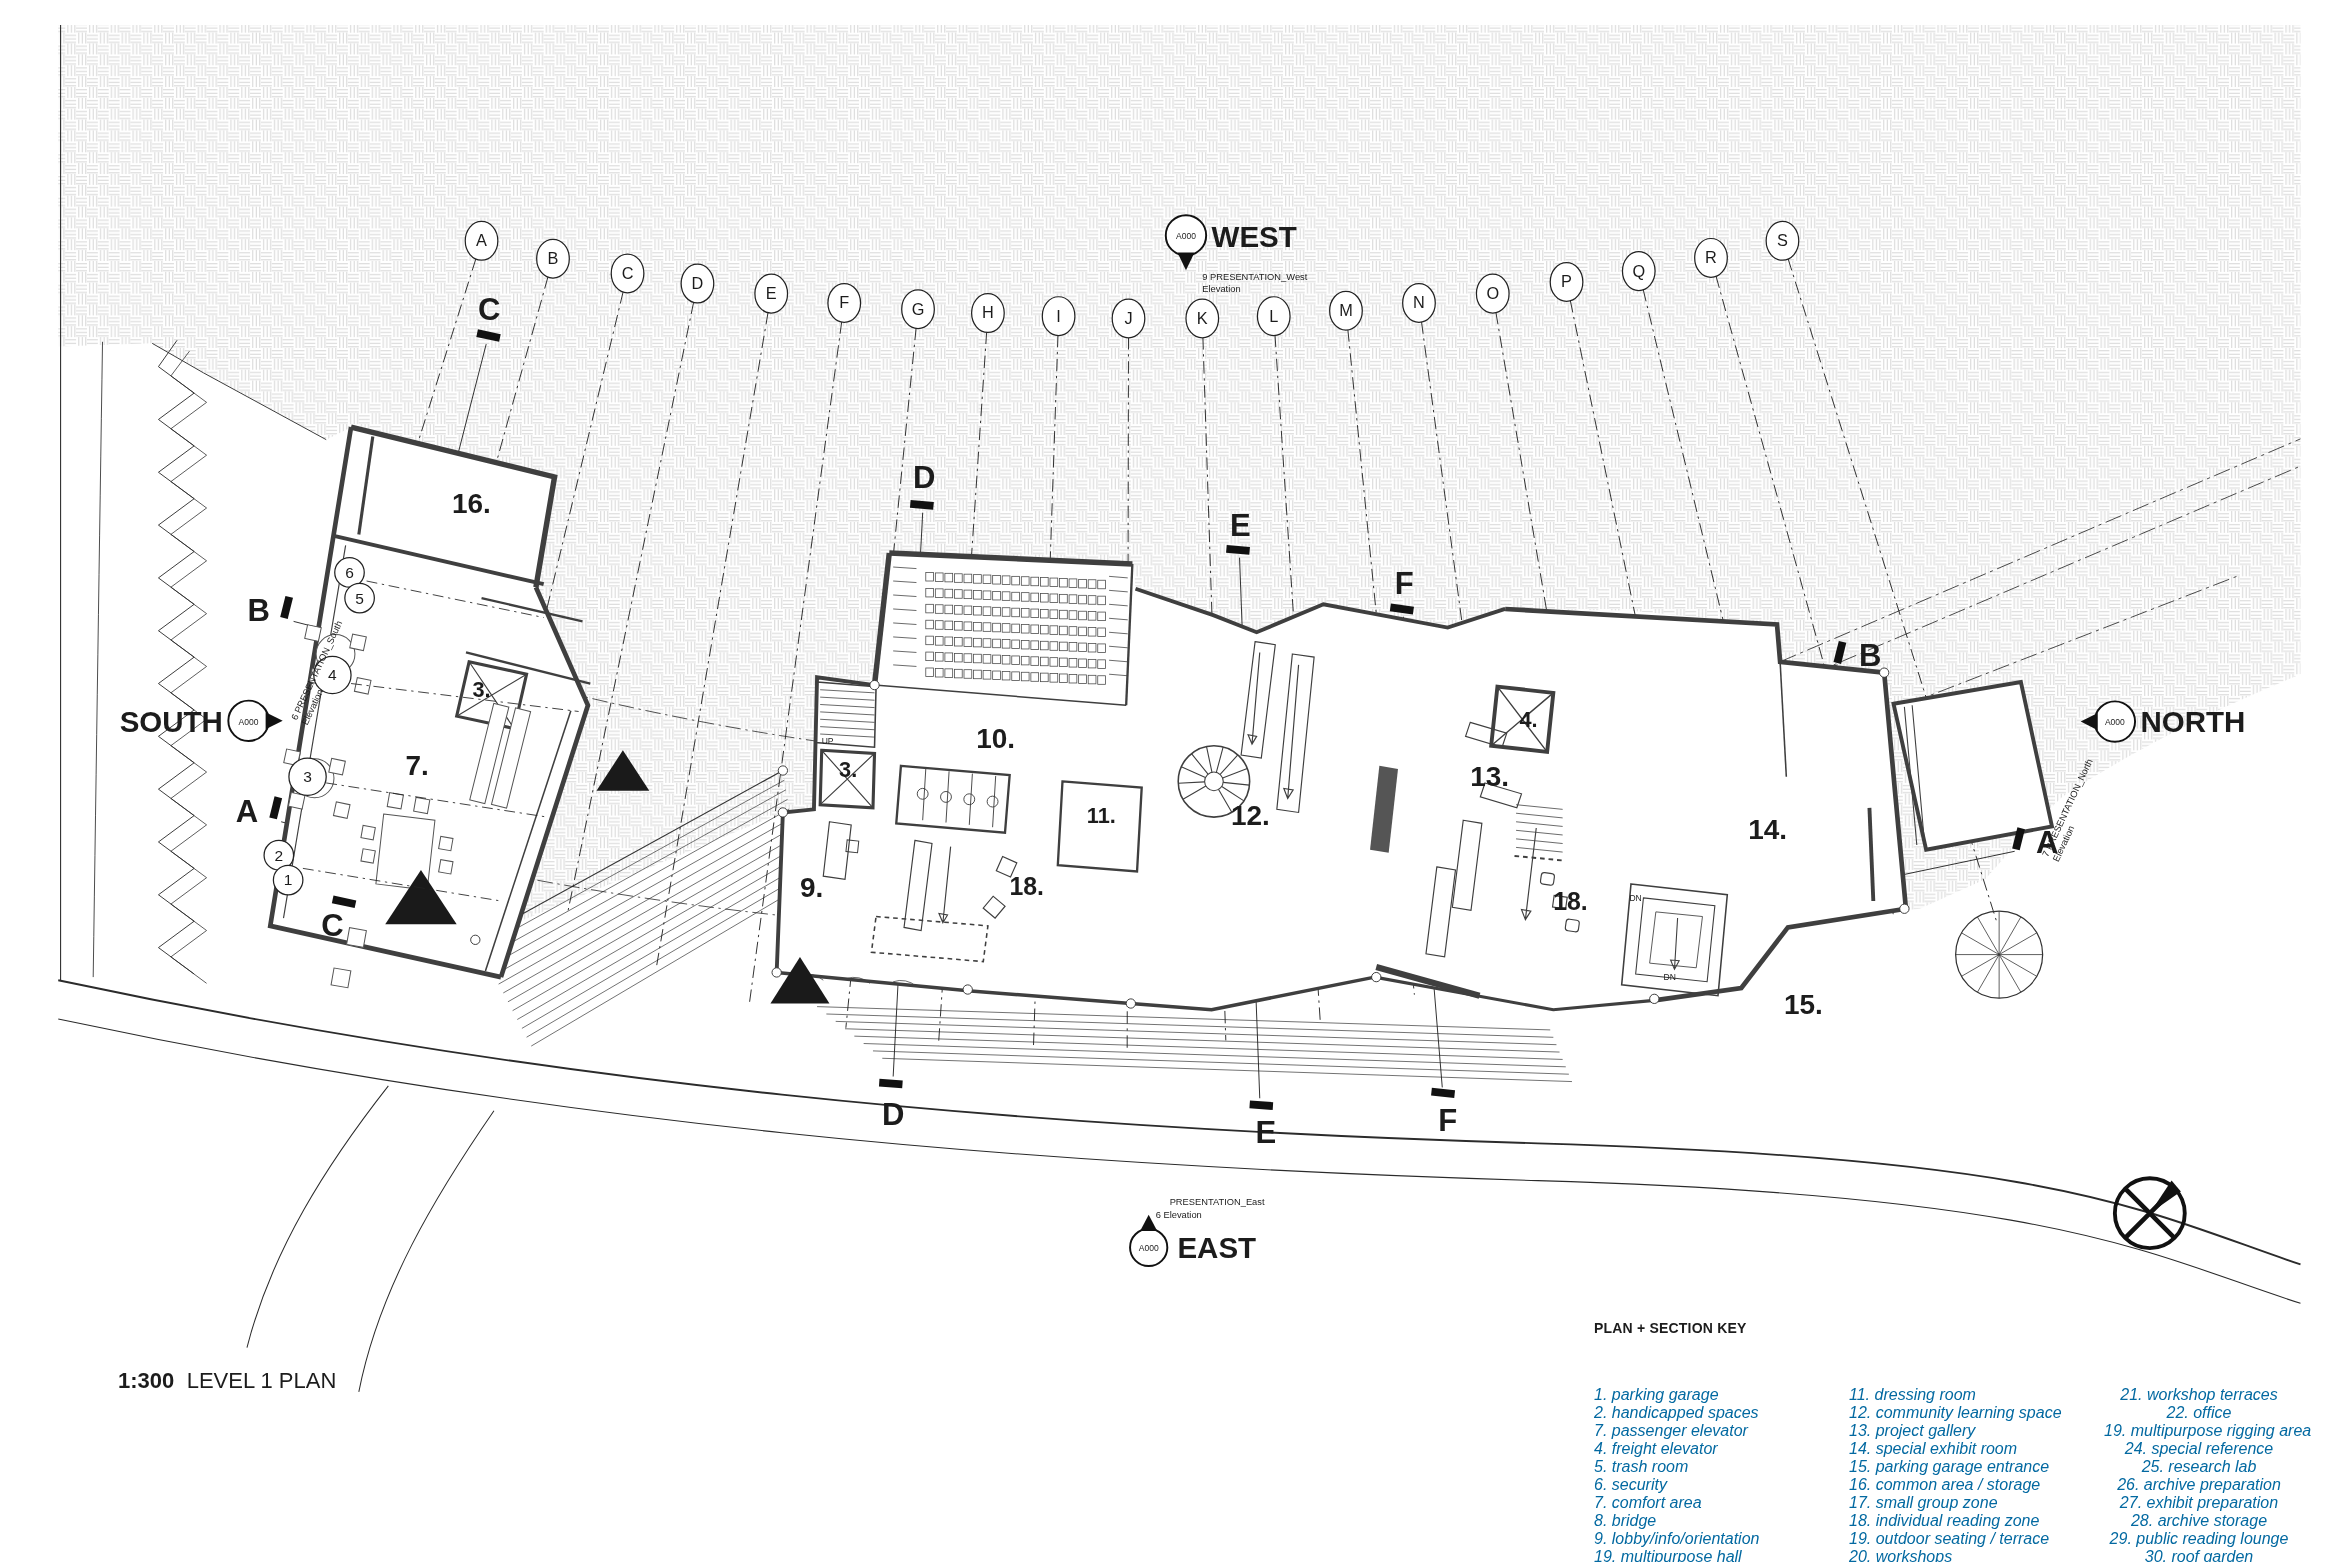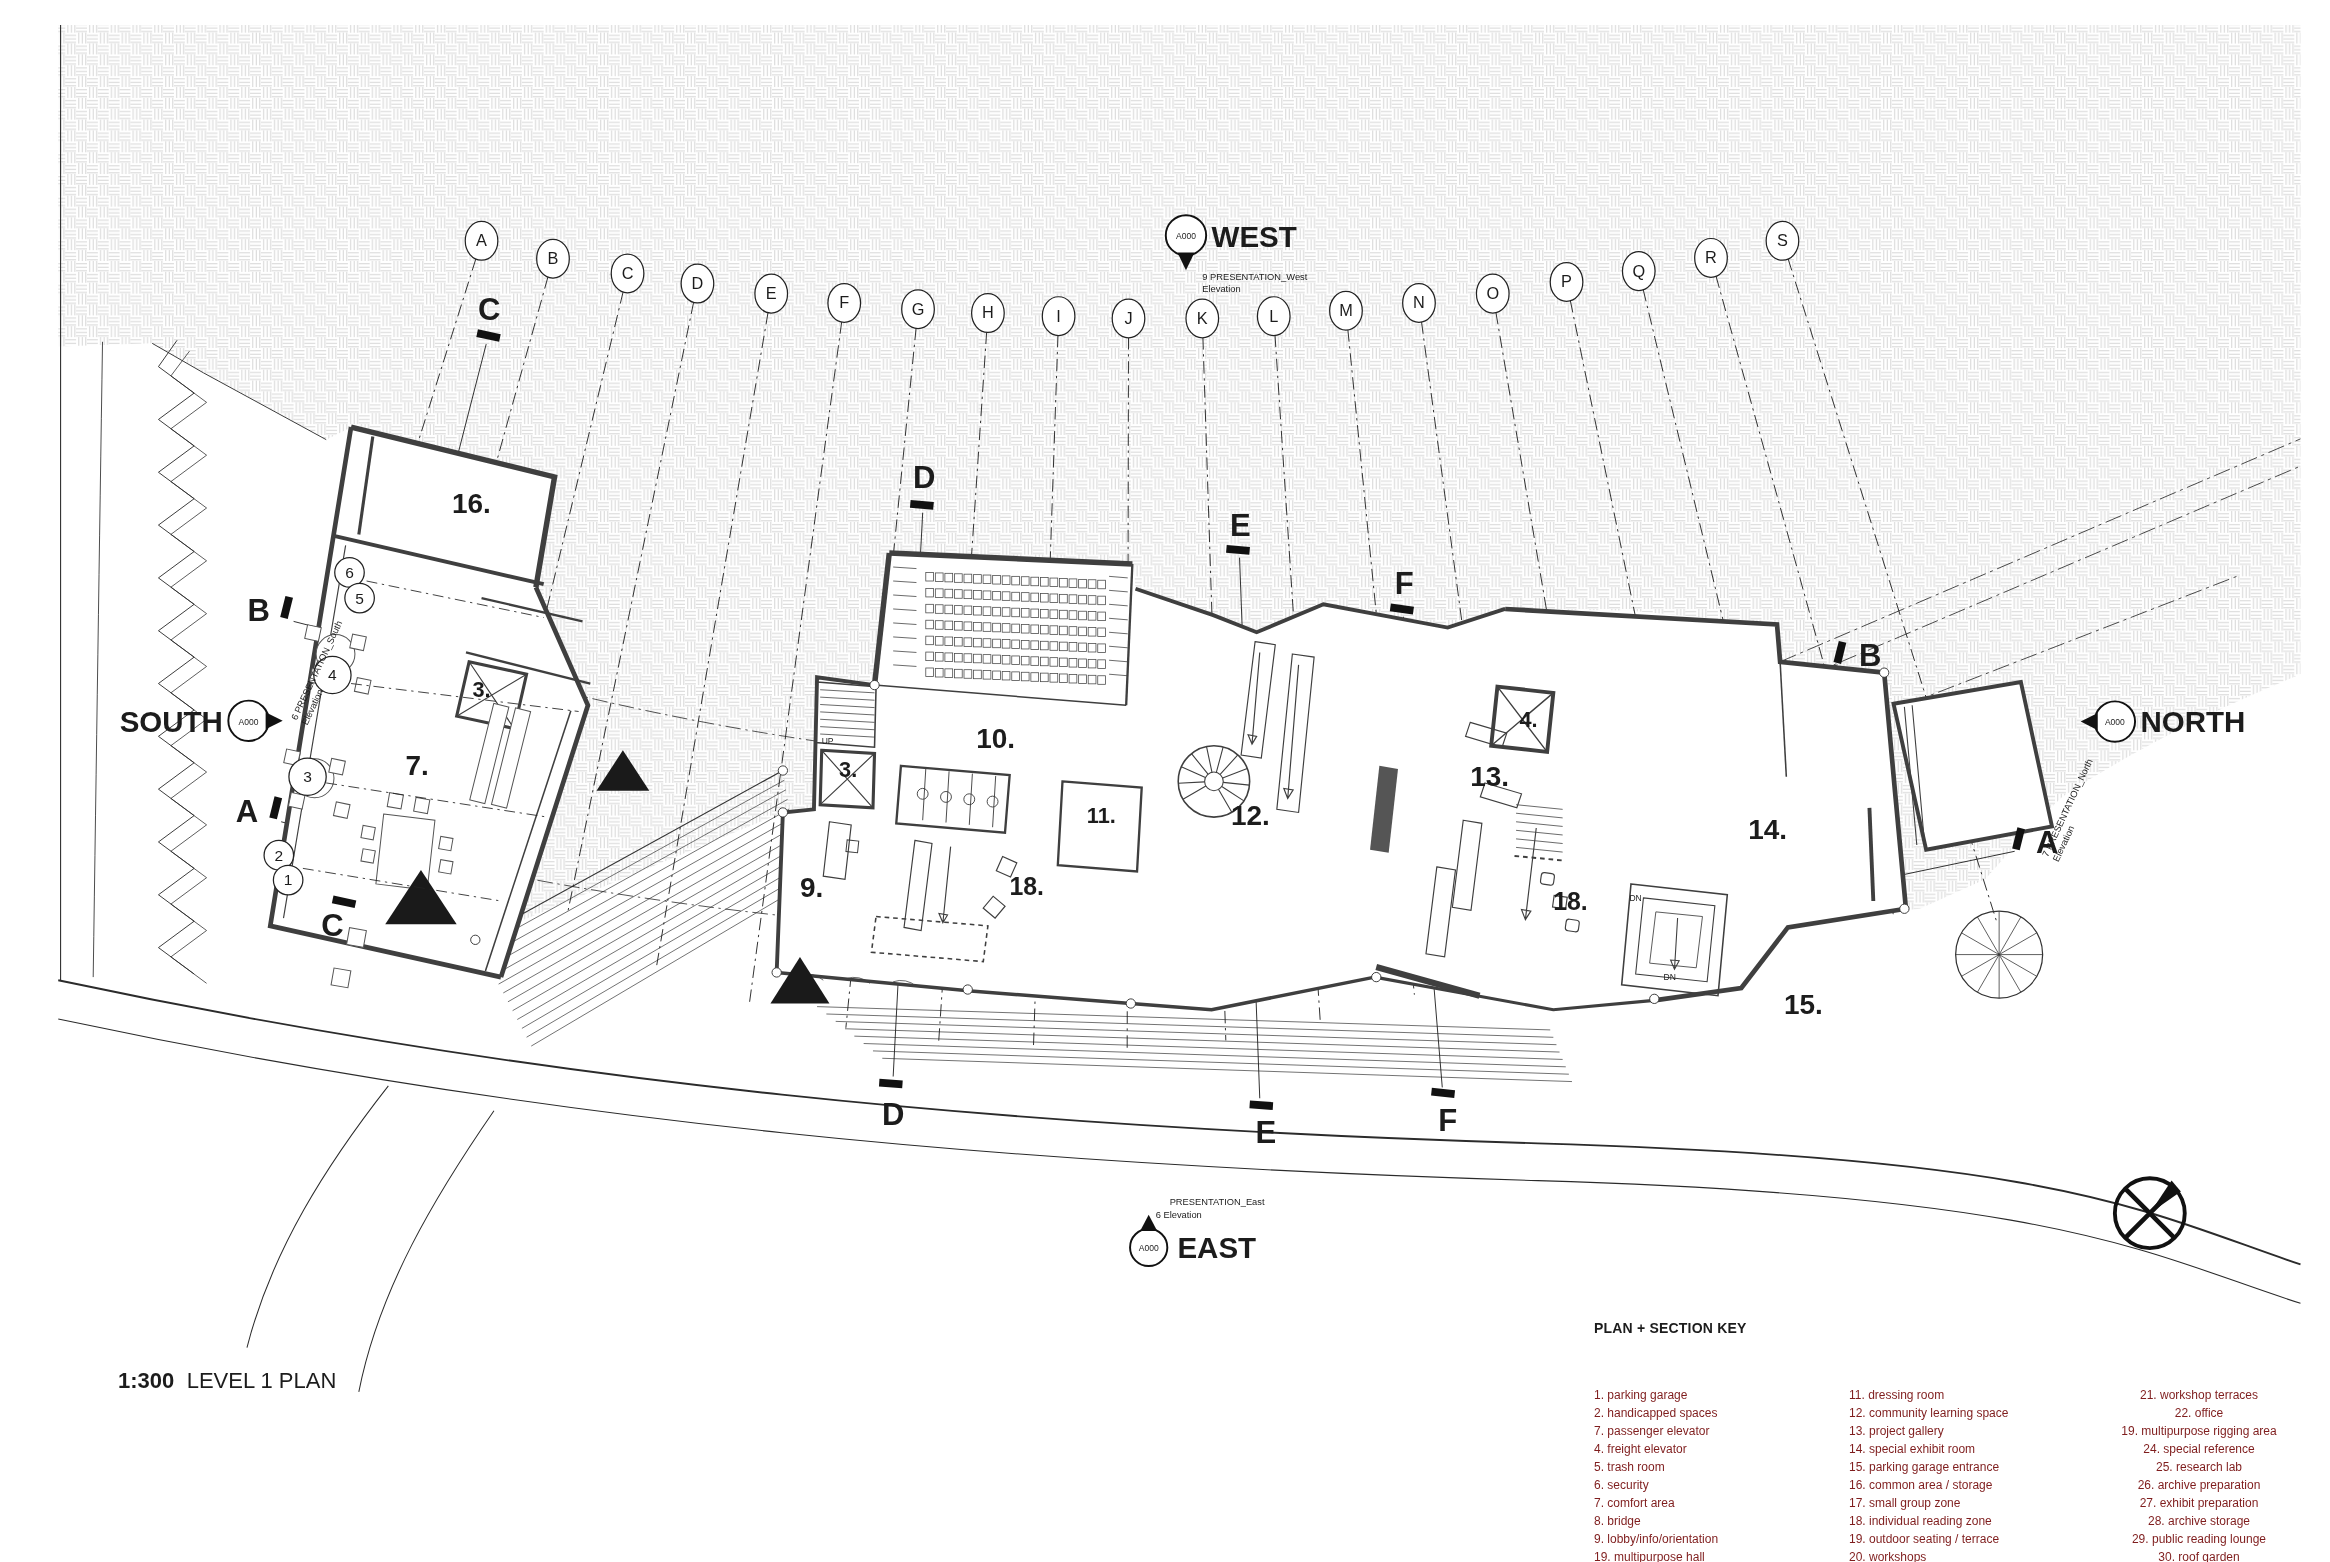--- a/index.html
+++ b/index.html
@@ -6,21 +6,21 @@
   .stage{position:relative;width:2330px;height:1562px;background:#fff;overflow:hidden;
          font-family:"Liberation Sans",sans-serif;color:#1c1c1c;}
   .stage svg{position:absolute;left:0;top:0;}
   .plan-title{position:absolute;left:118px;top:1368px;font-size:22px;white-space:nowrap;}
   .plan-title .scale{font-weight:bold;margin-right:12.4px;}
   .legend{position:absolute;left:1594px;top:1320px;width:699px;}
   .legend-heading{font-size:14px;font-weight:bold;letter-spacing:0.2px;margin-bottom:50px;}
   .legend-cols{display:flex;}
   .legend-col{width:255px;flex:0 0 auto;}
   .legend-col:nth-child(3){width:190px;text-align:center;}
-  .legend-item{font-size:12px;line-height:18px;white-space:nowrap;color:#7f1d1d;}
+  .legend-item{font-size:16px;line-height:18px;white-space:nowrap;color:#0369a1;font-style:italic;}
   text{fill:#1c1c1c;}
   .room-num{font-weight:bold;}
 </style>
 </head>
 <body>
 
 <div class="stage">
 
 <svg width="2330" height="1562" viewBox="0 0 3000 2011">
   <defs>

